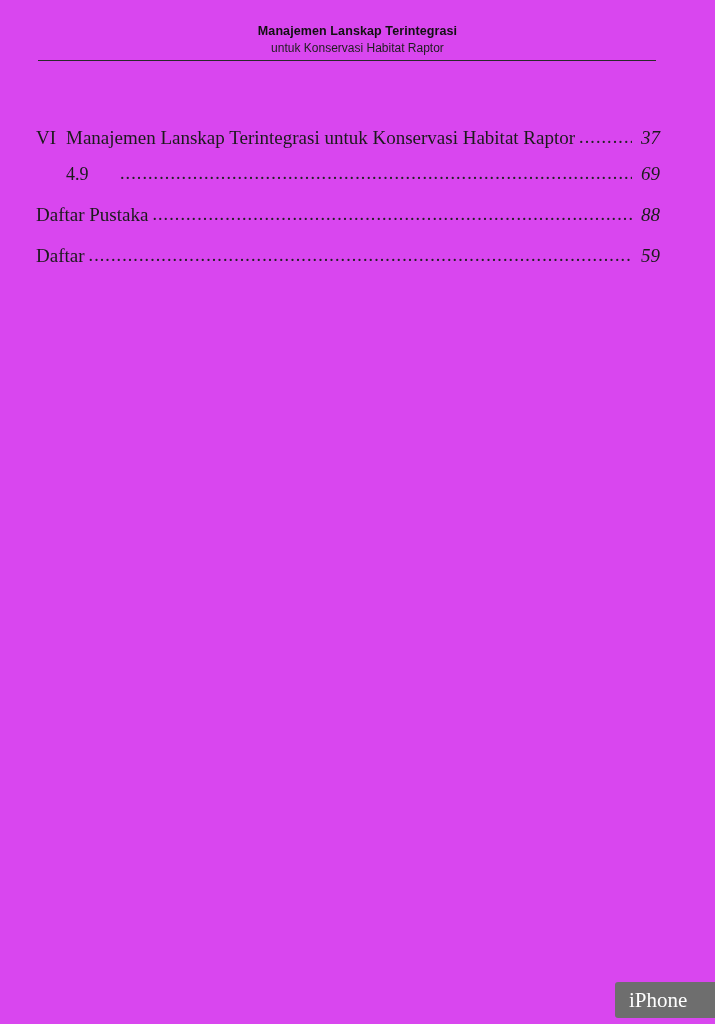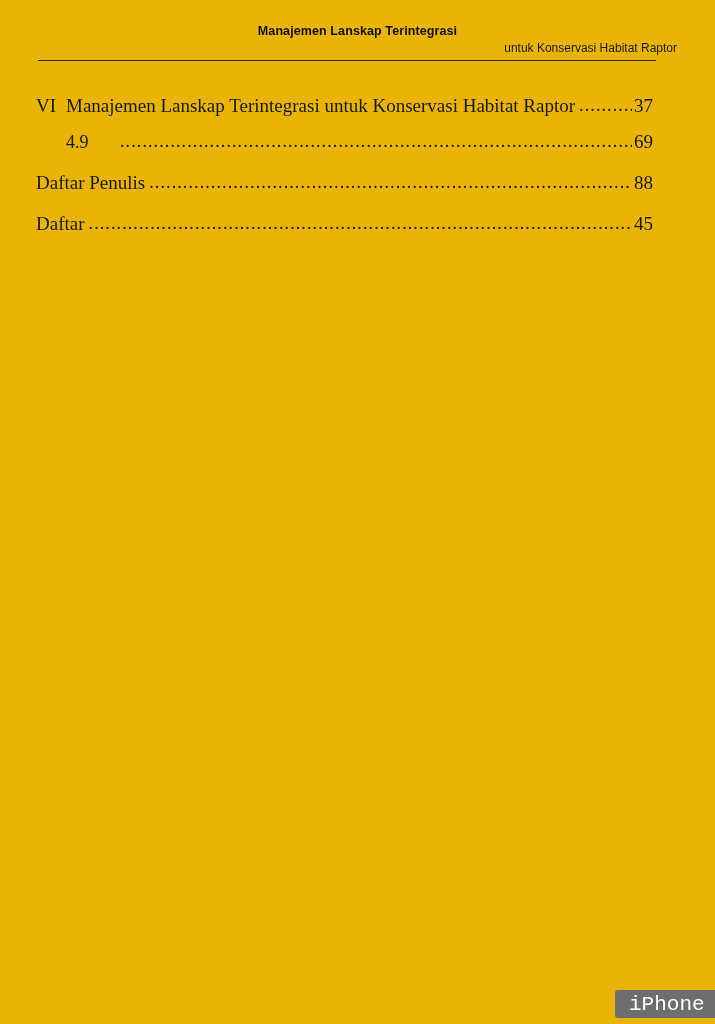--- a/index.html
+++ b/index.html
@@ -12,21 +12,21 @@
     height: 1024px;
     position: relative;
     font-family: "Liberation Serif", serif;
     color: #1b1b1b;
     overflow: hidden;
   }
 
   .page {
     position: absolute;
     inset: 0;
-    background: #eab308;
+    background: #d946ef;
   }
 
   
   .running-head {
     position: absolute;
     top: 24px;
     left: 38px;
     right: 38px;
     text-align: center;
   }
@@ -38,21 +38,20 @@
     color: #111;
     line-height: 1.25;
   }
   .running-head .line2 {
     font-family: "Liberation Sans", sans-serif;
     font-weight: normal;
     font-size: 12px;
     color: #1d1d1d;
     line-height: 1.3;
     margin-top: 1px;
-    text-align: right;
   }
   .head-rule {
     position: absolute;
     top: 60px;
     left: 38px;
     width: 618px;
     height: 1px;
     background: #2a2a2a;
   }
 
@@ -81,20 +80,21 @@
   .toc-entry.gap-before {
     margin-top: 22px;
   }
 
   .num {
     flex: 0 0 auto;
     text-align: left;
   }
   .num.roman {
     width: 30px;
+    margin-top: 32px;
   }
   .num.sub-num {
     width: 52px;
     margin-left: 30px;
   }
   .num.wide {
     width: auto;
     margin-right: 8px;
   }
 
@@ -115,39 +115,40 @@
     font-size: 18px;
     color: #222;
   }
   .leader::before {
     content: "......................................................................................................................................................................";
   }
 
   .pageno {
     flex: 0 0 auto;
     width: 26px;
-    text-align: left;
+    text-align: right;
     font-size: 19px;
+    font-style: italic;
   }
 
   
   .toc-entry.plain .title {
     padding-left: 0;
   }
 
   
   .device-badge {
     position: absolute;
     right: 0;
     bottom: 6px;
-    height: 28px;
+    height: 36px;
     min-width: 100px;
     background: #6e6e6e;
     color: #ffffff;
-    font-family: Liberation Mono, monospace;
+    font-family: Liberation Serif, serif;
     font-size: 21px;
     display: flex;
     align-items: center;
     padding: 0 10px 0 14px;
     border-radius: 3px 0 0 3px;
     box-sizing: border-box;
   }
 </style>
 </head>
 <body>
@@ -172,29 +173,29 @@
 
     <div class="toc-entry sub">
       <span class="num sub-num">4.9</span>
       <span class="leader"></span>
       <span class="pageno">69</span>
     </div>
 
 
 
     <div class="toc-entry plain gap-before">
-      <span class="title">Daftar Penulis</span>
+      <span class="title">Daftar Pustaka</span>
       <span class="leader"></span>
       <span class="pageno">88</span>
     </div>
 
     <div class="toc-entry plain gap-before">
       <span class="title">Daftar</span>
       <span class="leader"></span>
-      <span class="pageno">45</span>
+      <span class="pageno">59</span>
     </div>
 
   </div>
 
   <div class="device-badge">
     <span>iPhone</span>
   </div>
 
 </div>
 

